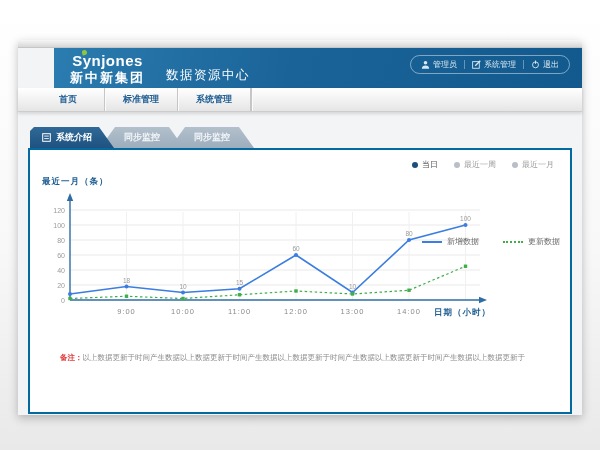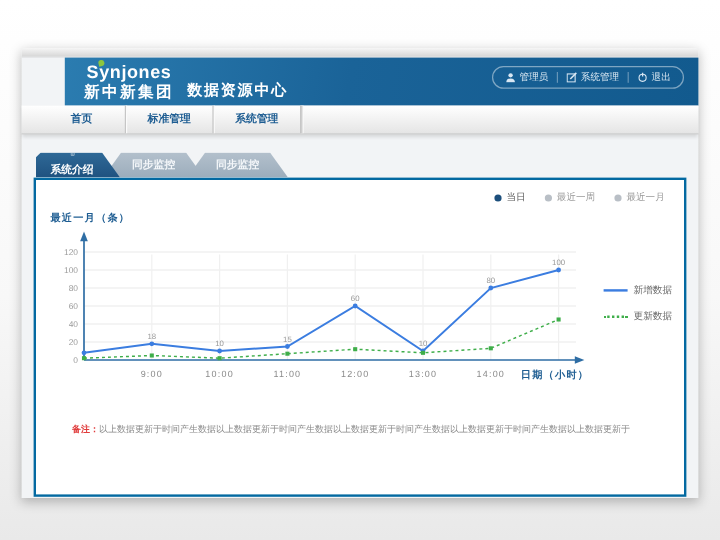--- a/index.html
+++ b/index.html
@@ -12,48 +12,48 @@
     position:absolute;left:18px;top:40px;width:564px;height:375px;
     background:#f2f4f6;box-shadow:0 3px 10px rgba(0,0,0,.25);border-radius:3px 3px 0 0;
   }
   .win-top{height:7px;background:linear-gradient(#f6f6f6,#d7d7d7);border-radius:3px 3px 0 0;border-bottom:1px solid #c6c6c6;}
   
   .header{height:40px;background:linear-gradient(100deg,#2b7cb0 0%,#1a6398 45%,#125a8e 100%);position:relative;margin-left:36px;}
   .logo{position:absolute;left:16px;top:5px;color:#fff;cursor:pointer;}
   .logo-brand{font-size:15px;font-weight:bold;letter-spacing:.5px;position:relative;display:block;line-height:15px;text-align:center;}
   .logo-leaf{position:absolute;left:12px;top:-3px;width:5px;height:5px;background:#8dc63f;border-radius:50% 50% 50% 0;transform:rotate(-15deg);}
   .logo-company{font-size:13px;font-weight:bold;letter-spacing:2px;line-height:13px;text-align:right;}
-  .app-title{position:absolute;left:102px;top:19px;color:#fff;font-size:12.5px;font-weight:bold;letter-spacing:1.5px;}
+  .app-title{position:absolute;left:112px;top:19px;color:#fff;font-size:12.5px;font-weight:normal;letter-spacing:1.5px;}
   .userbar{position:absolute;right:12px;top:7px;height:17px;border:1px solid rgba(255,255,255,.45);border-radius:10px;display:flex;align-items:center;padding:0 3px;}
   .userbar-item{display:flex;align-items:center;gap:3px;color:#dce9f3;font-size:8px;padding:0 7px;cursor:pointer;white-space:nowrap;}
   .userbar-divider{width:1px;height:9px;background:rgba(255,255,255,.35);}
   .ub-icon{width:9px;height:9px;display:block;}
   
   .nav{height:23px;background:linear-gradient(#ffffff,#e5e5e5);border-bottom:1px solid #cdcdcd;box-shadow:0 2px 3px rgba(0,0,0,.12);display:flex;align-items:stretch;padding-left:14px;position:relative;z-index:2;}
   .nav-item{min-width:64px;padding:0 4px;display:flex;align-items:center;justify-content:center;font-size:9px;font-weight:bold;color:#1e5d92;cursor:pointer;white-space:nowrap;}
   .nav-divider{width:1px;background:#c6c6c6;box-shadow:1px 0 0 #fbfbfb;}
   
   .tabs{position:absolute;left:12px;top:87px;display:flex;height:21px;z-index:3;}
   .tab{height:21px;display:flex;align-items:center;gap:5px;font-size:9px;font-weight:bold;cursor:pointer;white-space:nowrap;}
-  .tab.active{background:linear-gradient(#2f6997,#1f5280);color:#fff;padding:0 22px 0 12px;clip-path:polygon(0 100%,0 4px,4px 0,calc(100% - 15px) 0,100% 100%);position:relative;z-index:4;flex-direction:column;}
+  .tab.active{background:linear-gradient(#2f6997,#1f5280);color:#fff;padding:0 22px 0 12px;clip-path:polygon(0 100%,0 4px,4px 0,calc(100% - 15px) 0,100% 100%);position:relative;z-index:4;}
   .tab.inactive{background:linear-gradient(#b3c0cc,#9cadbc);color:#f3f6f9;padding:0 24px;clip-path:polygon(0 100%,15px 0,calc(100% - 15px) 0,100% 100%);margin-left:-14px;}
   .tab.inactive.t2{z-index:2;}
   .tab.inactive.t3{z-index:1;}
   .tab-icon{width:9px;height:9px;display:block;}
   
   .panel{position:absolute;left:10px;top:108px;width:540px;height:262px;background:#fff;border:2px solid #0369a1;}
   .range-options{position:absolute;top:9px;right:16px;display:flex;gap:16px;align-items:center;}
   .range-option{display:flex;align-items:center;gap:4px;font-size:8px;color:#9a9a9a;cursor:pointer;}
   .range-option.selected{color:#555;}
   .radio-dot{width:6px;height:6px;border-radius:50%;background:#b9bfc6;}
   .range-option.selected .radio-dot{background:#1c4f7c;}
   .y-axis-title{position:absolute;left:12px;top:26px;font-size:8.5px;font-weight:bold;color:#1e5d92;letter-spacing:1px;}
   .chart{position:absolute;left:12px;top:38px;width:460px;height:135px;}
   svg text{font-family:"Liberation Sans","DejaVu Sans",sans-serif;}
-  .legend{position:absolute;right:10px;top:86px;display:flex;flex-direction:column;gap:11px;}
+  .legend{position:absolute;right:10px;top:86px;display:flex;flex-direction:row;gap:24px;}
   .legend-item{display:flex;align-items:center;gap:5px;font-size:8px;color:#666;white-space:nowrap;}
   .legend-line{width:20px;height:0;border-top:2px solid #3b7de0;}
   .note{position:absolute;left:30px;top:203px;font-size:7.5px;color:#8a8a8a;white-space:nowrap;}
   .note-prefix{color:#e03c3c;font-weight:bold;}
 </style>
 </head>
 <body>
 
 <div class="window">
   <div class="win-top"></div>

